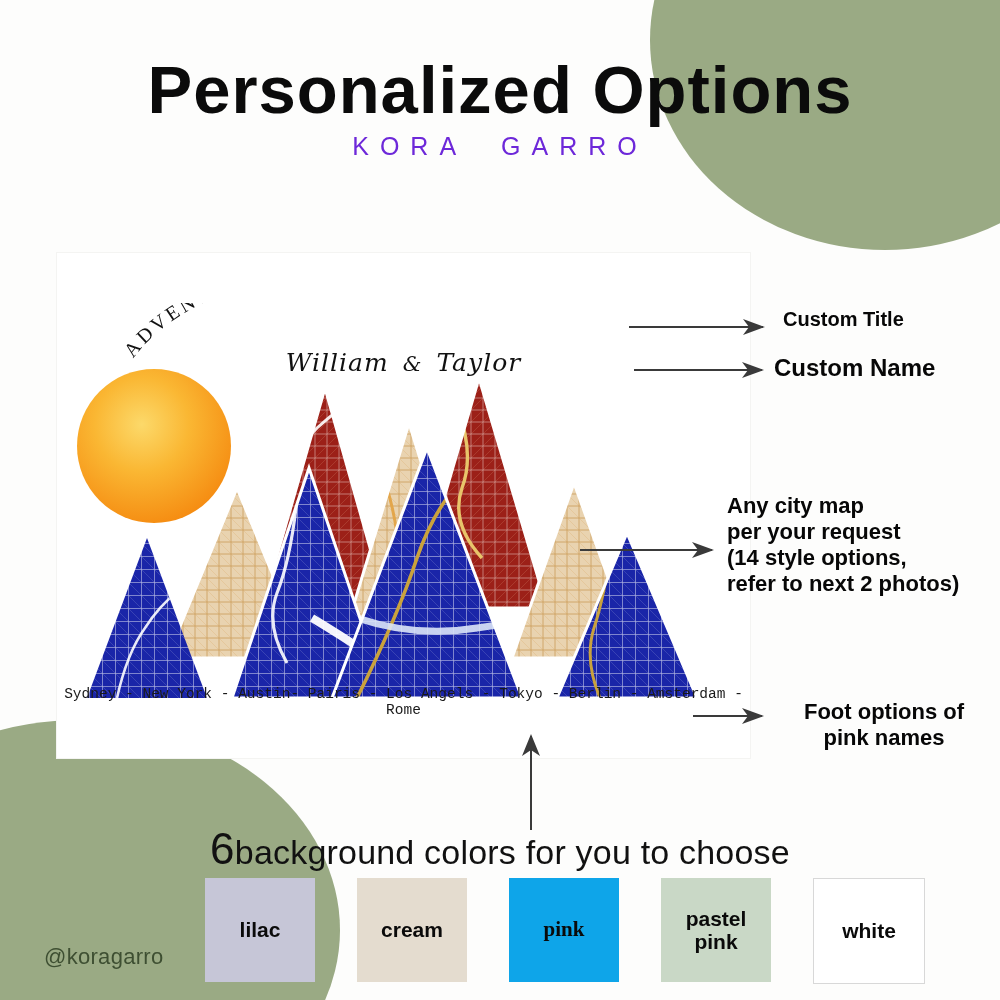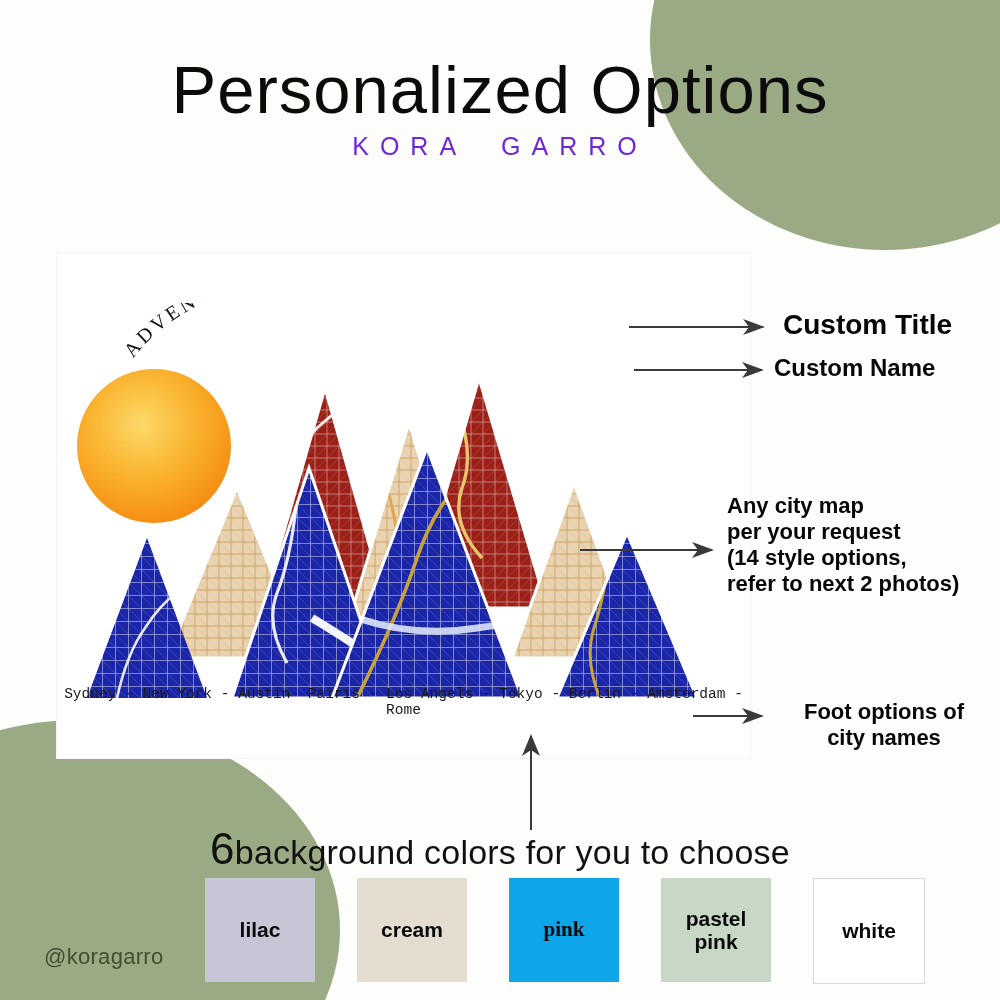--- a/index.html
+++ b/index.html
@@ -20,21 +20,21 @@
     background:#9aaa84;border-radius:50%;
   }
   .watermark{
     position:absolute;left:44px;bottom:30px;
     font-size:22px;color:#3e4f32;letter-spacing:.3px;
   }
 
   
   .title{
     position:absolute;left:0;right:0;top:56px;text-align:center;
-    font-size:67px;font-weight:normal;letter-spacing:1px;color:#0b0b0b;
+    font-size:67px;font-weight:bold;letter-spacing:1px;color:#0b0b0b;
     line-height:1;
   }
   .subtitle{
     position:absolute;left:0;right:0;top:132px;text-align:center;
     font-size:25px;color:#6d28d9;letter-spacing:11px;
   }
   .subtitle .gap{display:inline-block;width:34px;}
 
   
   .poster{
@@ -51,21 +51,21 @@
   }
   .script-names .amp{font-size:21px;padding:0 14px;}
   .art{position:absolute;left:0;top:115px;width:693px;height:330px;}
   .foot-cities{
     position:absolute;left:0;right:0;bottom:40px;text-align:center;
     font-family:Liberation Mono, monospace;font-size:14.5px;color:#1a1a1a;
   }
 
   
   .anno{position:absolute;font-weight:bold;color:#070707;line-height:1.18;}
-  .anno-title{left:783px;top:308px;font-size:28px;}
+  .anno-title{left:783px;top:308px;font-size:20px;}
   .anno-name{left:774px;top:354px;font-size:24px;}
   .anno-map{left:727px;top:493px;font-size:22px;white-space:nowrap;}
   .anno-foot{left:768px;top:699px;font-size:22px;text-align:center;width:232px;}
 
   .bgline{
     position:absolute;left:0;right:0;top:824px;text-align:center;
     font-size:34px;color:#111;font-weight:300;letter-spacing:.2px;
   }
   .bgline .num{font-size:44px;font-weight:400;}
 
@@ -99,20 +99,23 @@
 
       <svg class="arc-text" viewBox="0 0 580 70">
         <defs>
             <path id="arcpath" d="M 10,66 A 300,150 0 0 1 570,40" fill="none"></path>
           </defs>
         <text font-family="Liberation Serif, serif" font-size="20" letter-spacing="3.2" fill="#111">
           <textPath href="#arcpath" startOffset="2%">ADVENTRURE   TOGETHER SINCE 2018</textPath>
         </text>
       </svg>
 
+      <div class="script-names">
+        <span>William</span><span class="amp">&amp;</span><span>Taylor</span>
+      </div>
 
       <svg class="art" viewBox="0 0 693 330">
         <defs>
           <radialGradient id="sunG" cx="42%" cy="36%" r="68%">
             <stop offset="0%" stop-color="#fcd96a"></stop>
             <stop offset="45%" stop-color="#fab733"></stop>
             <stop offset="100%" stop-color="#f58a10"></stop>
           </radialGradient>
 
           <clipPath id="t1">
@@ -240,21 +243,21 @@
   <div class="anno anno-title">Custom Title</div>
   <div class="anno anno-name">Custom  Name</div>
   <div class="anno anno-map">
     <div>Any city map</div>
     <div>per your request</div>
     <div>(14 style options,</div>
     <div>refer to next 2 photos)</div>
   </div>
   <div class="anno anno-foot">
     <div>Foot options of</div>
-    <div>city names</div>
+    <div>pink names</div>
   </div>
 
   <div class="bgline">
     <span class="num">6</span><span>background  colors for you to choose</span>
   </div>
 
   <div class="swatches">
     <div class="swatch" style="background: rgb(198, 198, 215);">
       <span><span>lilac</span></span>
     </div>

